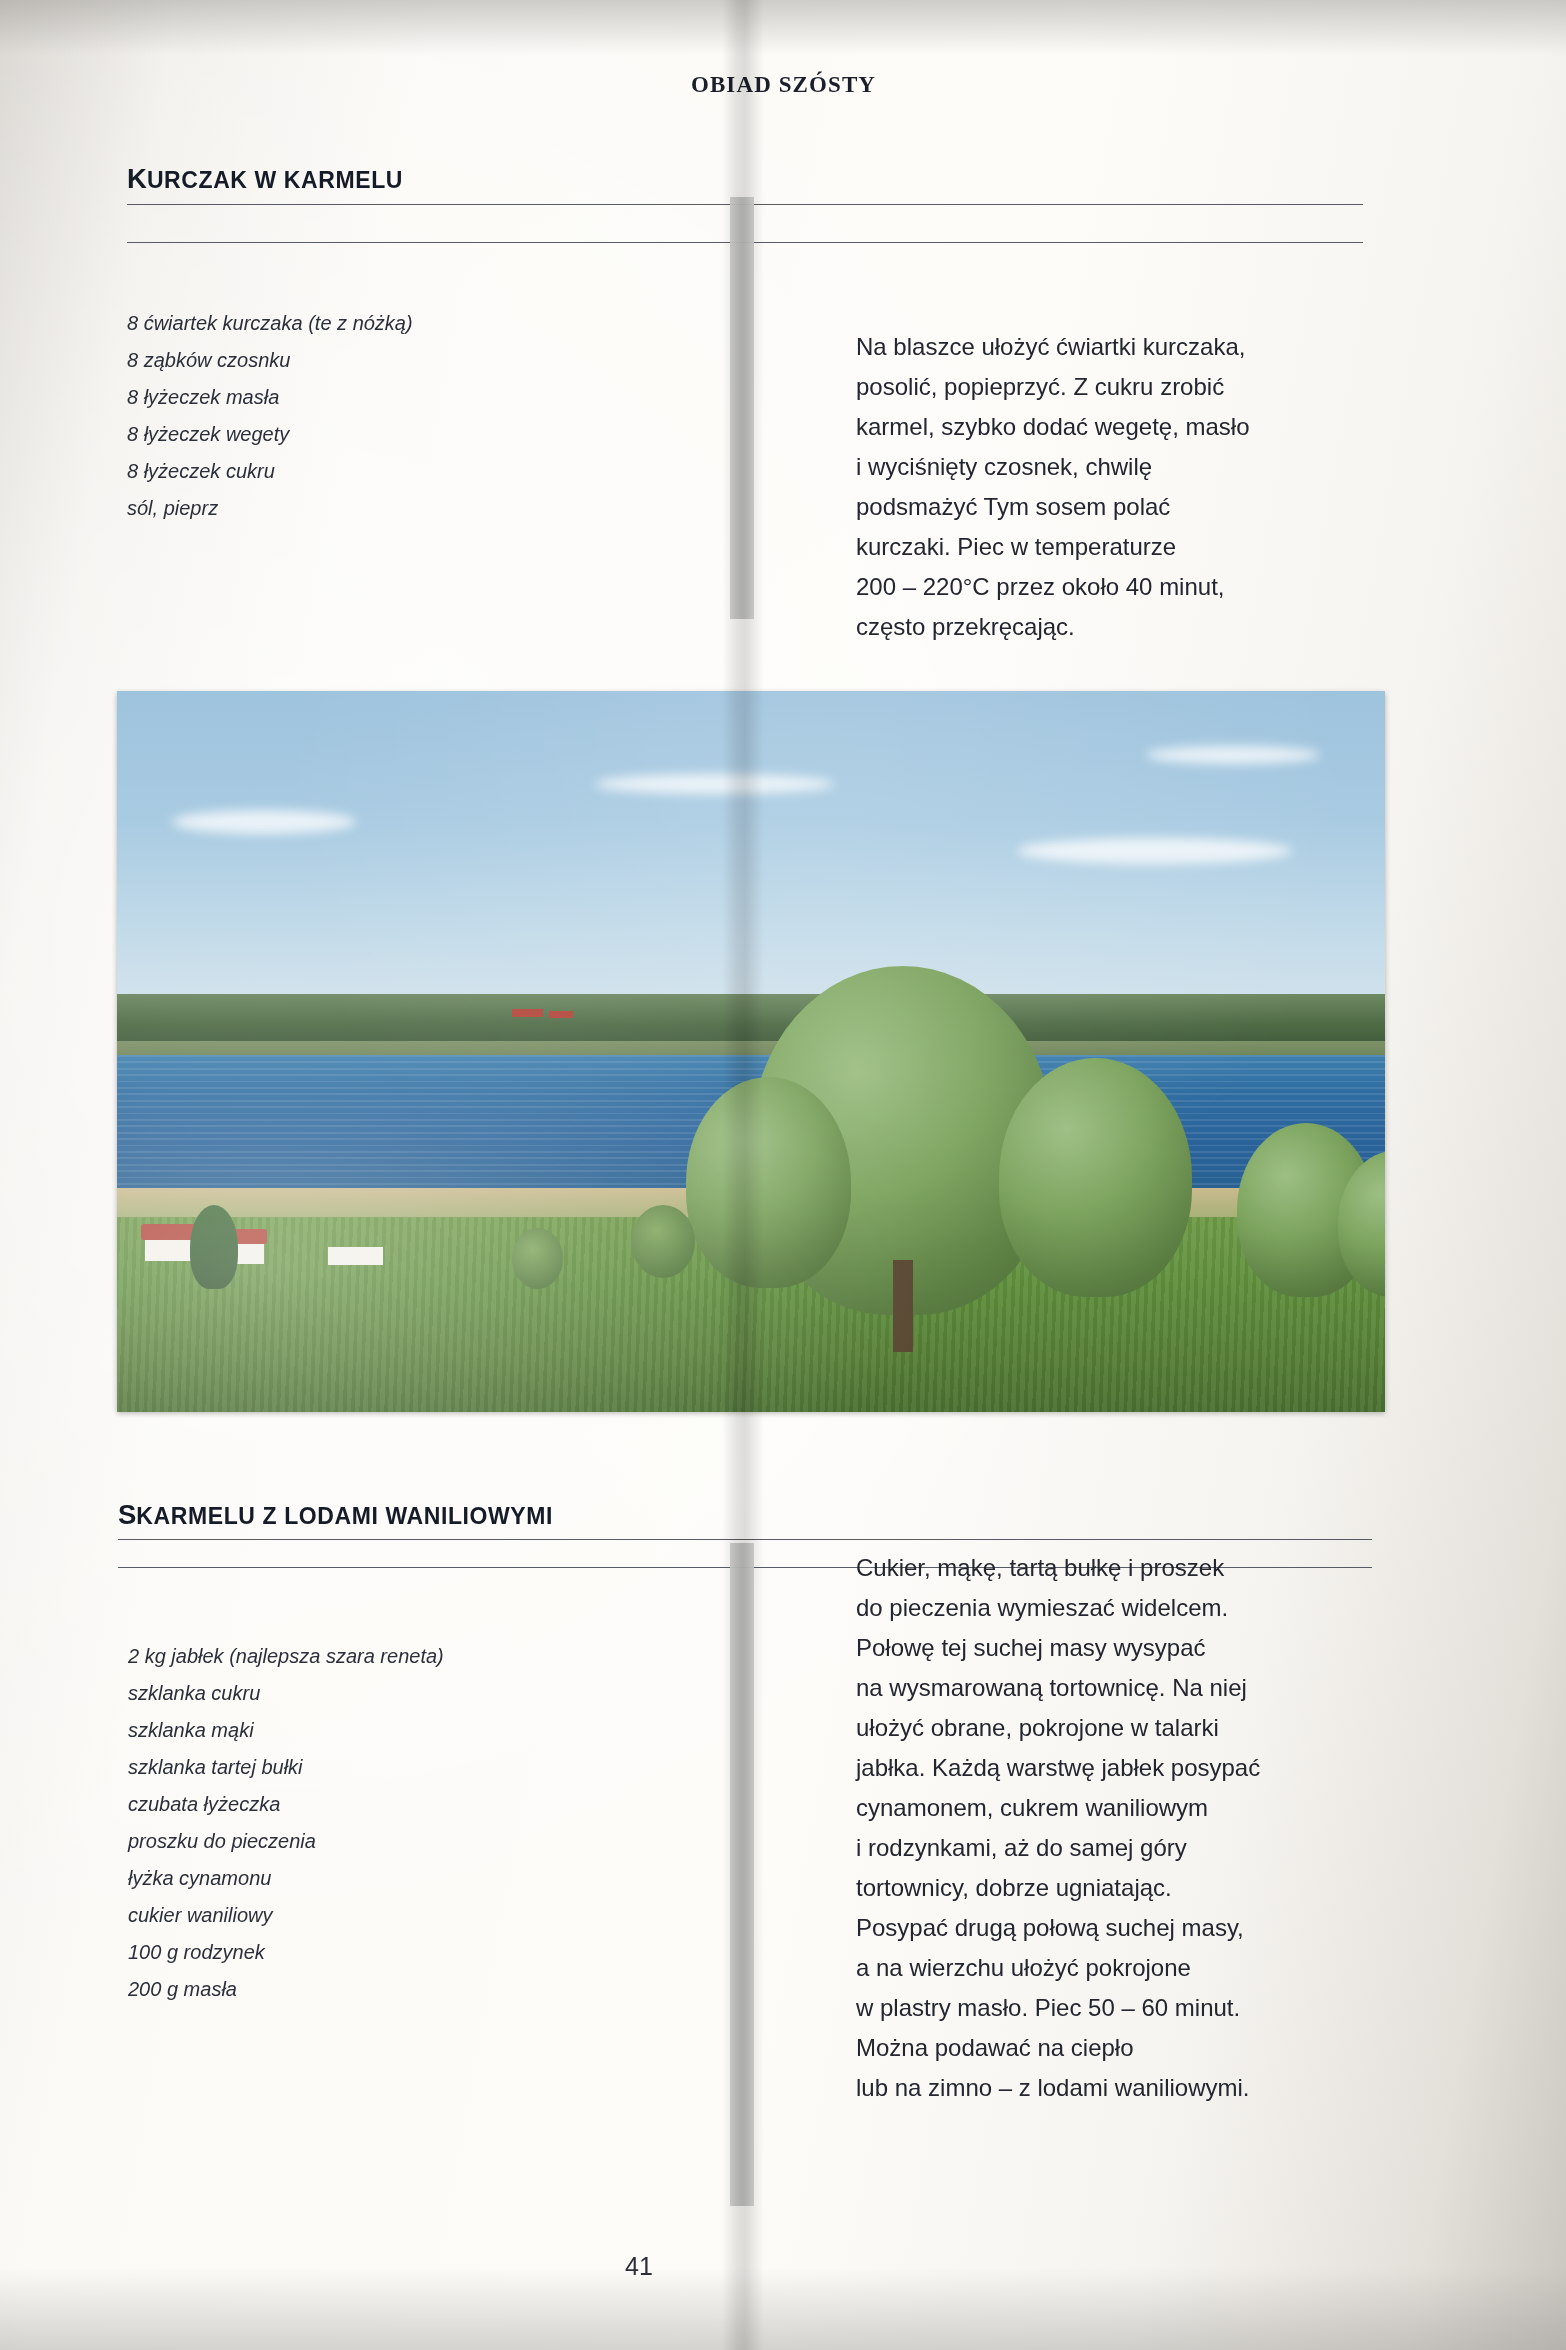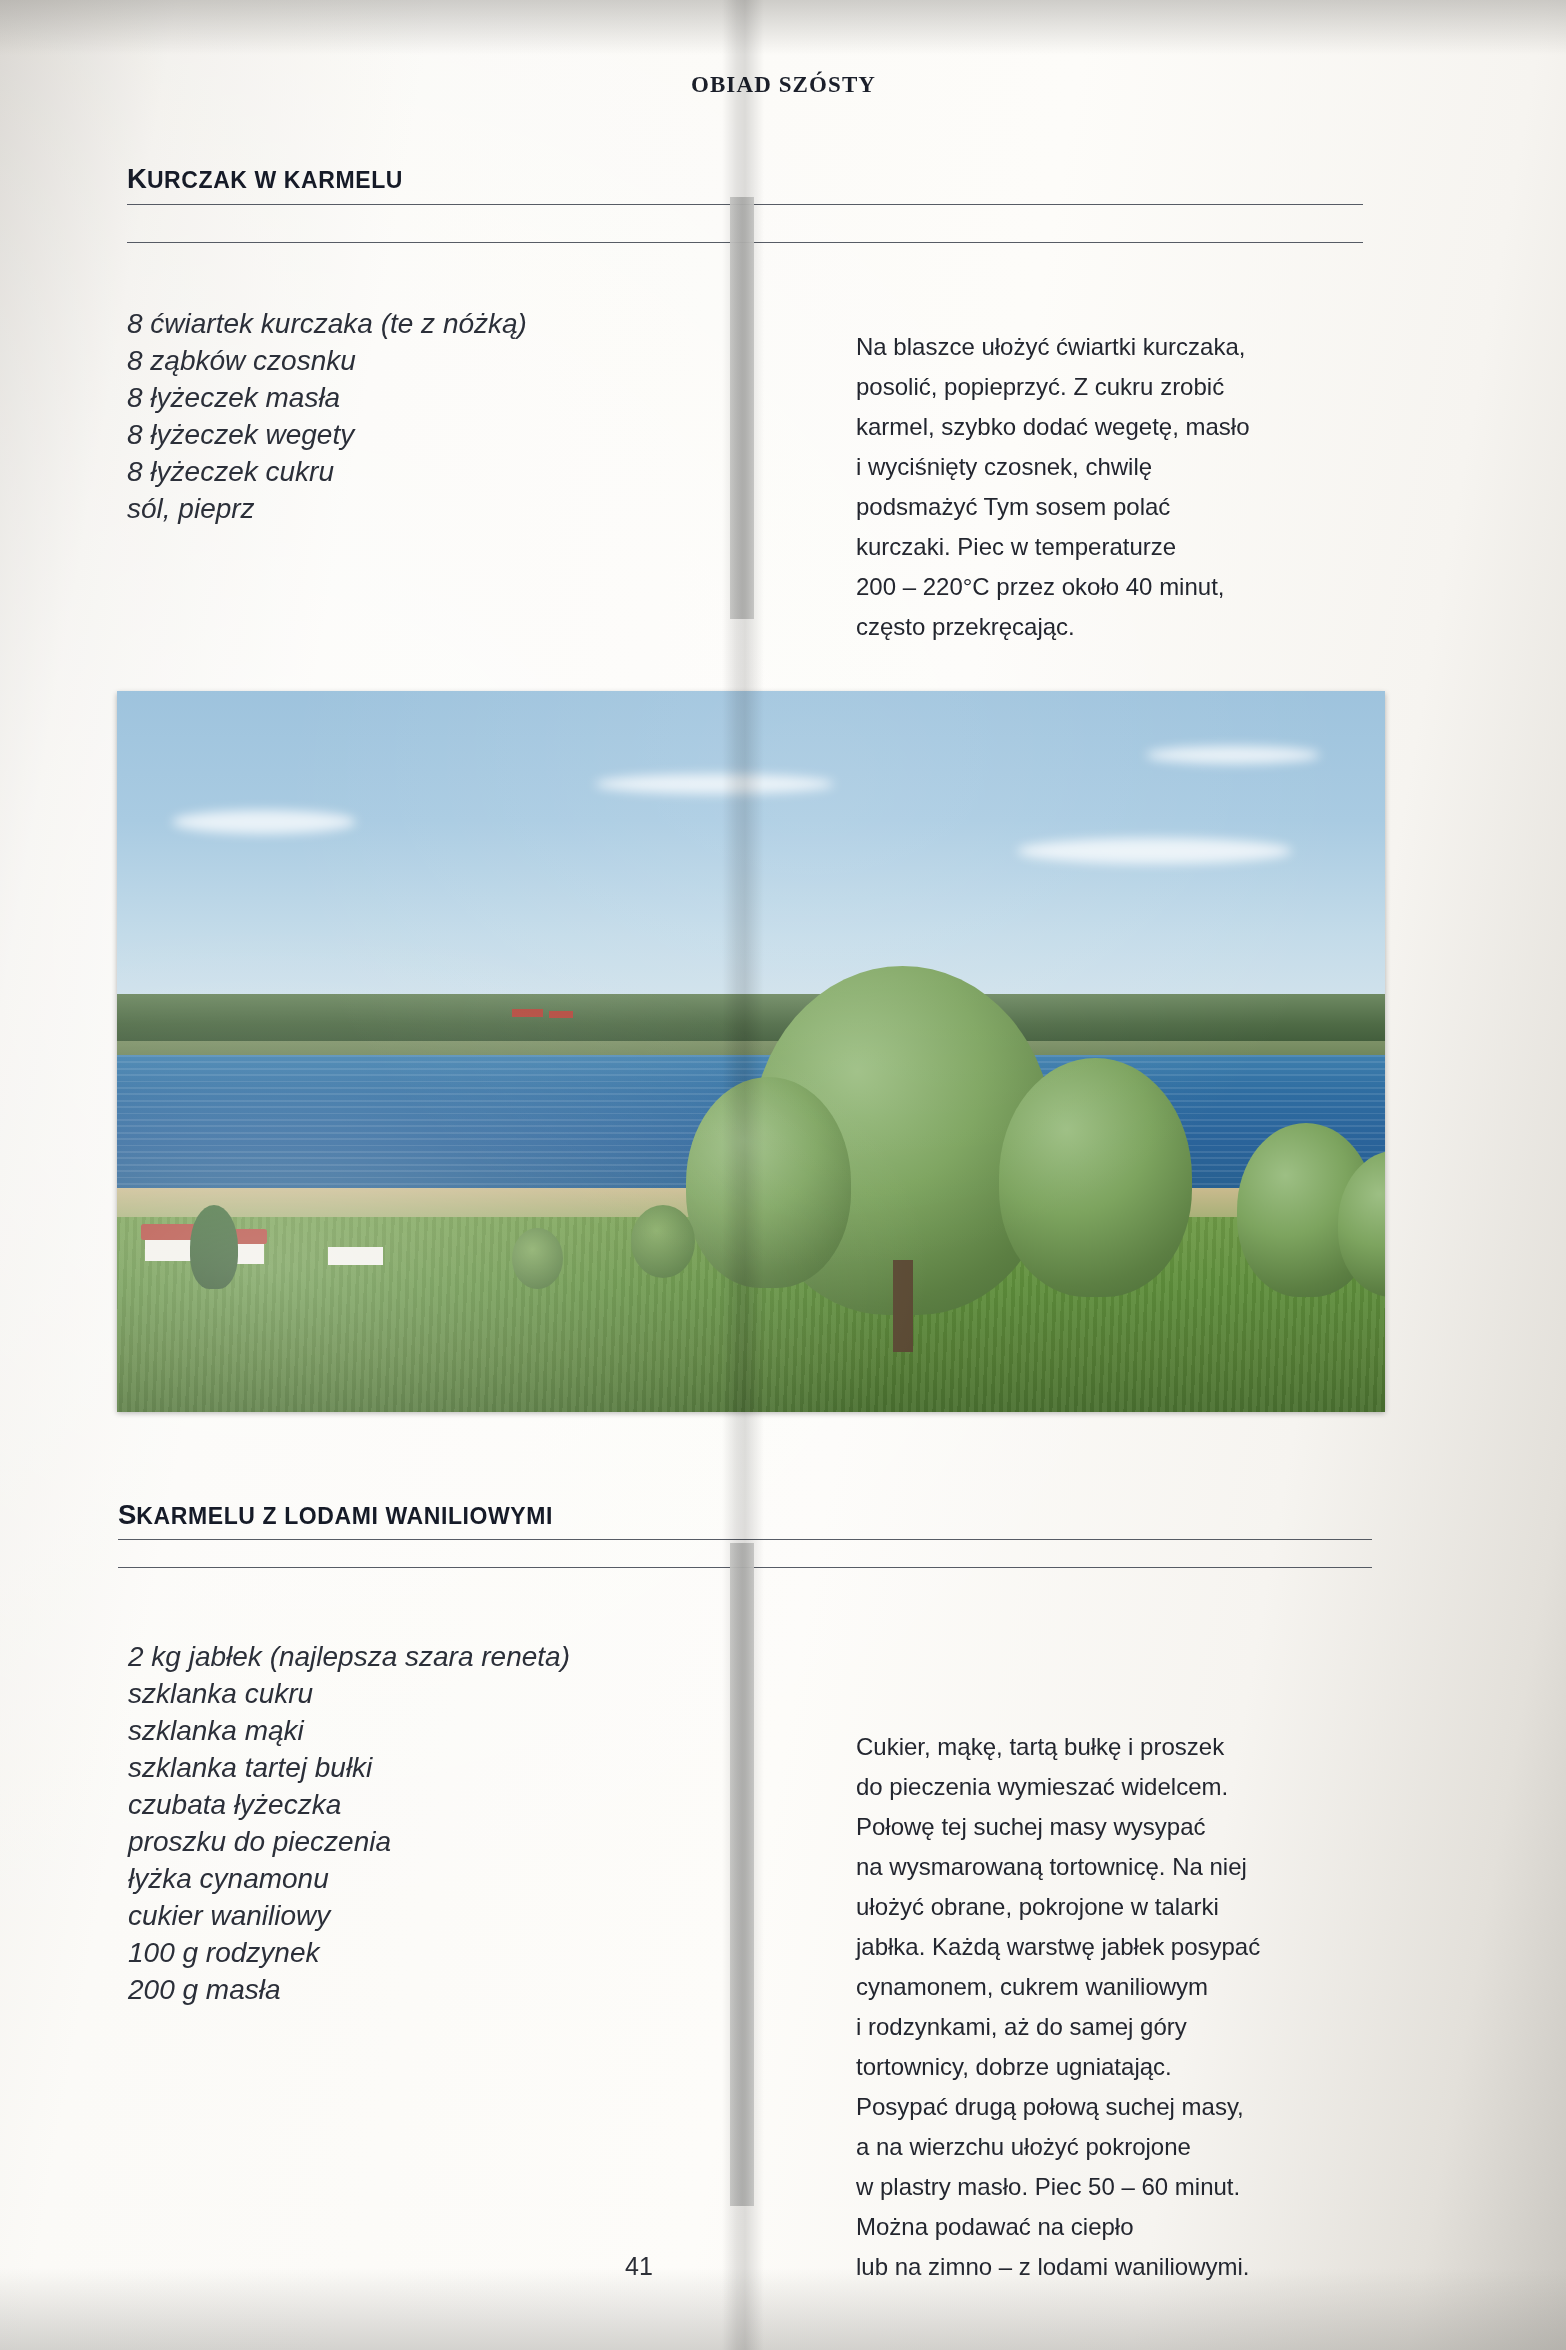--- a/index.html
+++ b/index.html
@@ -87,21 +87,21 @@
     position: absolute;
     width: 24px;
     background: linear-gradient(90deg, #cfcfcd, #c2c2c0 50%, #d2d2d0);
     opacity: 0.95;
   }
 
   .ingredients {
     position: absolute;
     font-family: "Liberation Sans", sans-serif;
     font-style: italic;
-    font-size: 28px;
+    font-size: 20px;
     line-height: 37px;
     color: #2b2f39;
     white-space: pre-line;
   }
 
   .method {
     position: absolute;
     font-family: "Liberation Sans", sans-serif;
     font-size: 24px;
     line-height: 40px;
@@ -283,21 +283,21 @@
 szklanka cukru
 szklanka mąki
 szklanka tartej bułki
 czubata łyżeczka
 proszku do pieczenia
 łyżka cynamonu
 cukier waniliowy
 100 g rodzynek
 200 g masła</div>
 
-    <div class="method" style="left:856px; top:1727px; width:542px;">Cukier, mąkę, tartą bułkę i proszek
+    <div class="method" style="left:856px; top:1548px; width:542px;">Cukier, mąkę, tartą bułkę i proszek
 do pieczenia wymieszać widelcem.
 Połowę tej suchej masy wysypać
 na wysmarowaną tortownicę. Na niej
 ułożyć obrane, pokrojone w talarki
 jabłka. Każdą warstwę jabłek posypać
 cynamonem, cukrem waniliowym
 i rodzynkami, aż do samej góry
 tortownicy, dobrze ugniatając.
 Posypać drugą połową suchej masy,
 a na wierzchu ułożyć pokrojone

